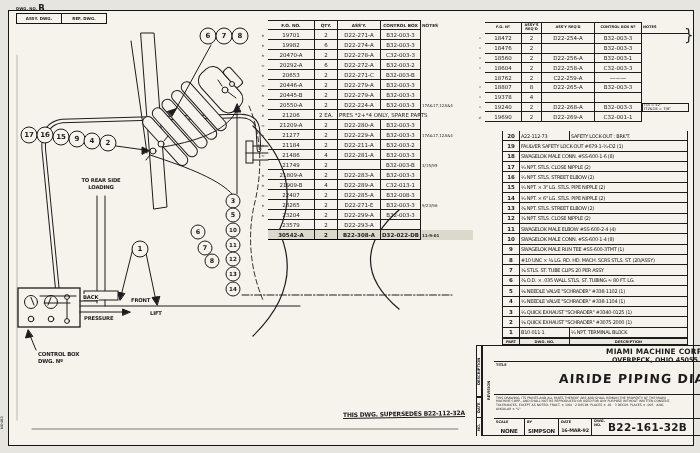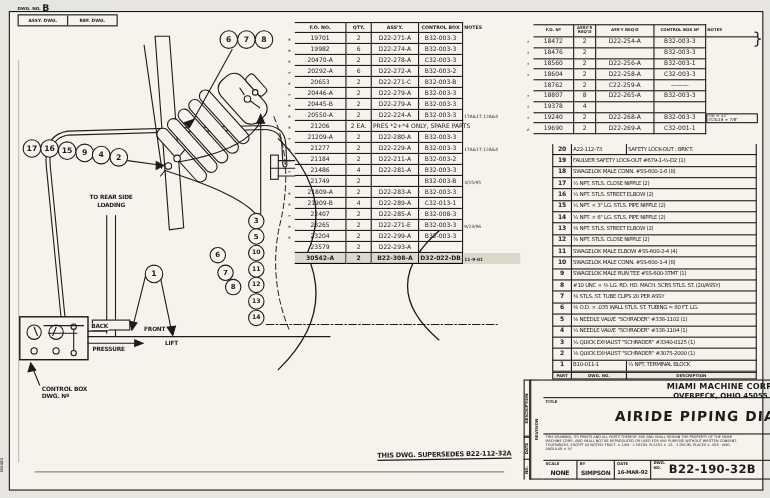--- a/index.html
+++ b/index.html
@@ -640,17 +640,17 @@
       <div class="tb-border" style="width:34px;border-left:none;border-top:none;position:relative;display:flex;align-items:flex-end;justify-content:center;">
         <span class="lbl">BY</span>
         <span class="hand" style="font-size:5.4px;font-weight:bold;padding-bottom:1px;">SIMPSON</span>
       </div>
       <div class="tb-border" style="width:33px;border-left:none;border-top:none;position:relative;display:flex;align-items:flex-end;justify-content:center;">
         <span class="lbl">DATE</span>
         <span class="hand" style="font-size:4.8px;font-weight:bold;padding-bottom:2px;">16-MAR-92</span>
       </div>
       <div class="tb-border" style="flex:1;border-left:none;border-top:none;position:relative;display:flex;align-items:center;">
         <span class="lbl" style="width:14px;white-space:normal;line-height:1.1;">DWG. NO.</span>
-        <span class="hand" style="font-size:10.5px;font-weight:bold;margin-left:16px;letter-spacing:0.3px;">B22-190-32B</span>
+        <span class="hand" style="font-size:10.5px;font-weight:bold;margin-left:16px;letter-spacing:0.3px;">B22-161-32B</span>
       </div>
     </div>
   </div>
 </div>
 
 </body></html>

